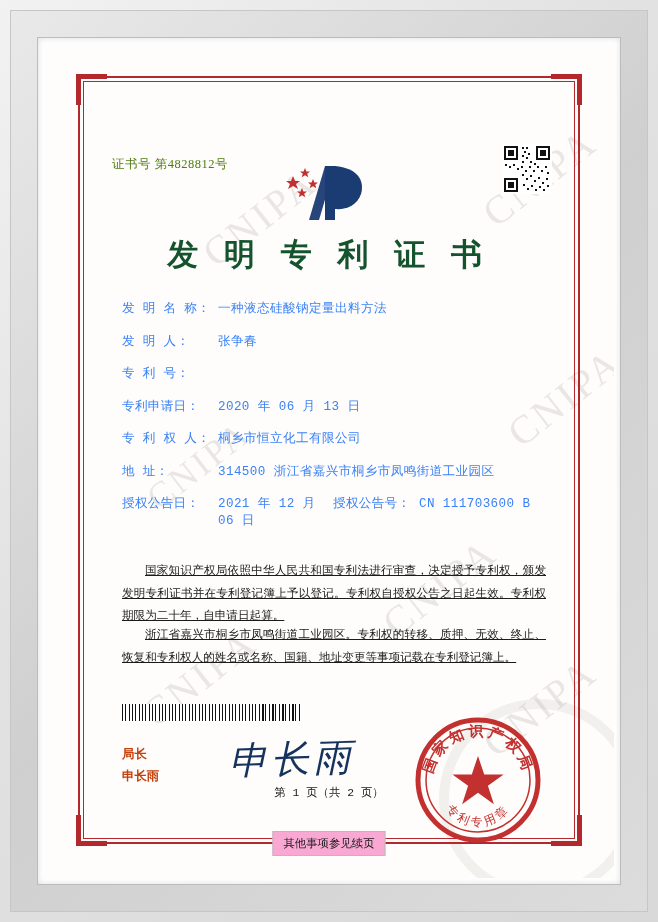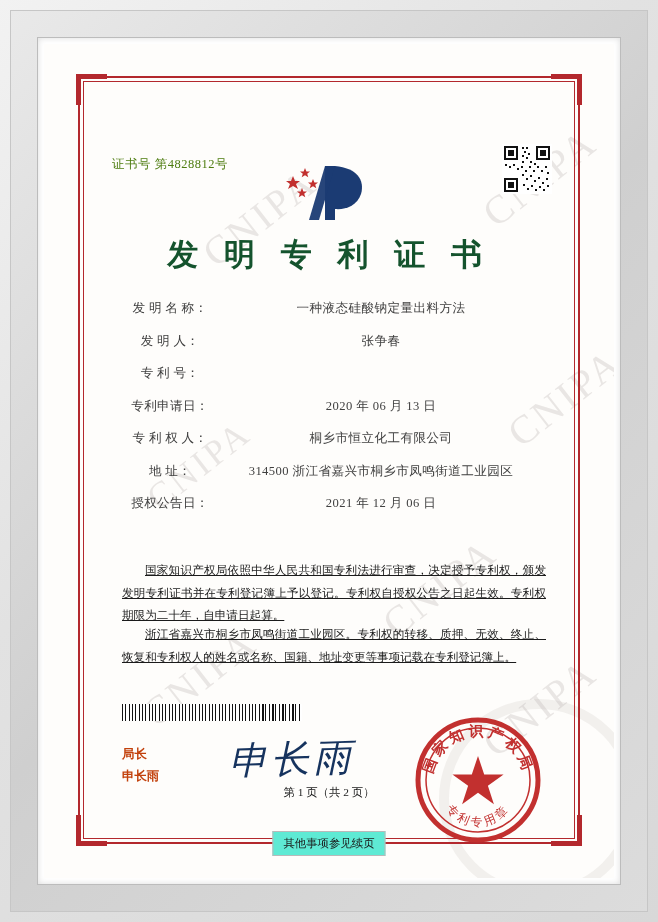--- a/index.html
+++ b/index.html
@@ -140,24 +140,23 @@
   .fields {
     position: absolute;
     left: 78px;
     right: 70px;
     top: 256px;
   }
   .row {
     display: flex;
     align-items: baseline;
     margin-bottom: 15.5px;
-    font-family: Liberation Serif, serif;
+    font-family: Liberation Mono, monospace;
     font-size: 12.6px;
-    color: #404040;
-    text-align: center;
+    color: #3b82f6;
   }
   .row .label {
     width: 96px;
     flex: none;
     letter-spacing: 0.3px;
   }
   .row .value {
     flex: 1;
     letter-spacing: 0.4px;
   }
@@ -234,32 +233,32 @@
     width: 128px;
     height: 128px;
   }
 
   
   .page-no {
     position: absolute;
     left: 0; right: 0;
     bottom: 78px;
     text-align: center;
-    font-family: Liberation Serif, serif;
+    font-family: Liberation Mono, monospace;
     font-size: 11.4px;
     color: #1b1b1b;
   }
   .footnote {
     position: absolute;
     left: 50%;
     transform: translateX(-50%);
     bottom: 22px;
     padding: 4px 10px;
     border: 1px solid #b9b9b9;
-    background: #5eead4;
+    background: #f9a8d4;
     font-family: "Liberation Serif", serif;
     font-size: 11.4px;
     color: #1b1b1b;
   }
 </style>
 </head>
 <body>
 
 <div class="page">
   <div class="frame-outer">
@@ -377,20 +376,24 @@
           </div>
           <div class="row">
             <span class="label">地          址：</span>
             <span class="value">314500 浙江省嘉兴市桐乡市凤鸣街道工业园区</span>
           </div>
           <div class="row split">
             <span class="half left">
               <span class="label">授权公告日：</span>
               <span class="value">2021 年 12 月 06 日</span>
             </span>
+            <span class="half right">
+              <span class="label">授权公告号：</span>
+              <span class="value">CN 111703600 B</span>
+            </span>
           </div>
         </div>
 
         <div class="para para1">国家知识产权局依照中华人民共和国专利法进行审查，决定授予专利权，颁发发明专利证书并在专利登记簿上予以登记。专利权自授权公告之日起生效。专利权期限为二十年，自申请日起算。</div>
         <div class="para para2">浙江省嘉兴市桐乡市凤鸣街道工业园区。专利权的转移、质押、无效、终止、恢复和专利权人的姓名或名称、国籍、地址变更等事项记载在专利登记簿上。</div>
 
         <div class="barcode"></div>
 
         <div class="sign-label">
           <div>局长</div>

